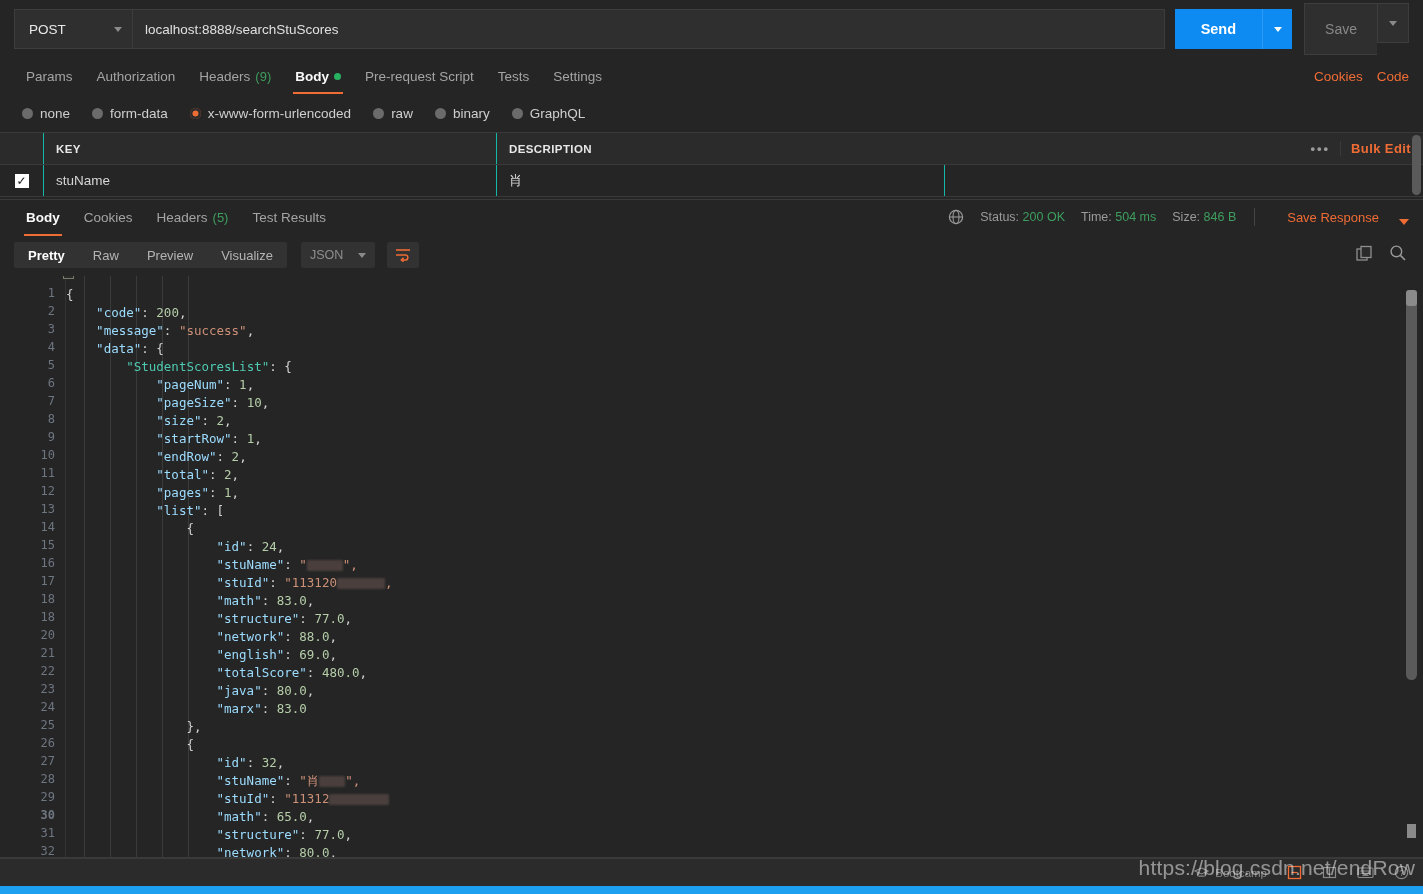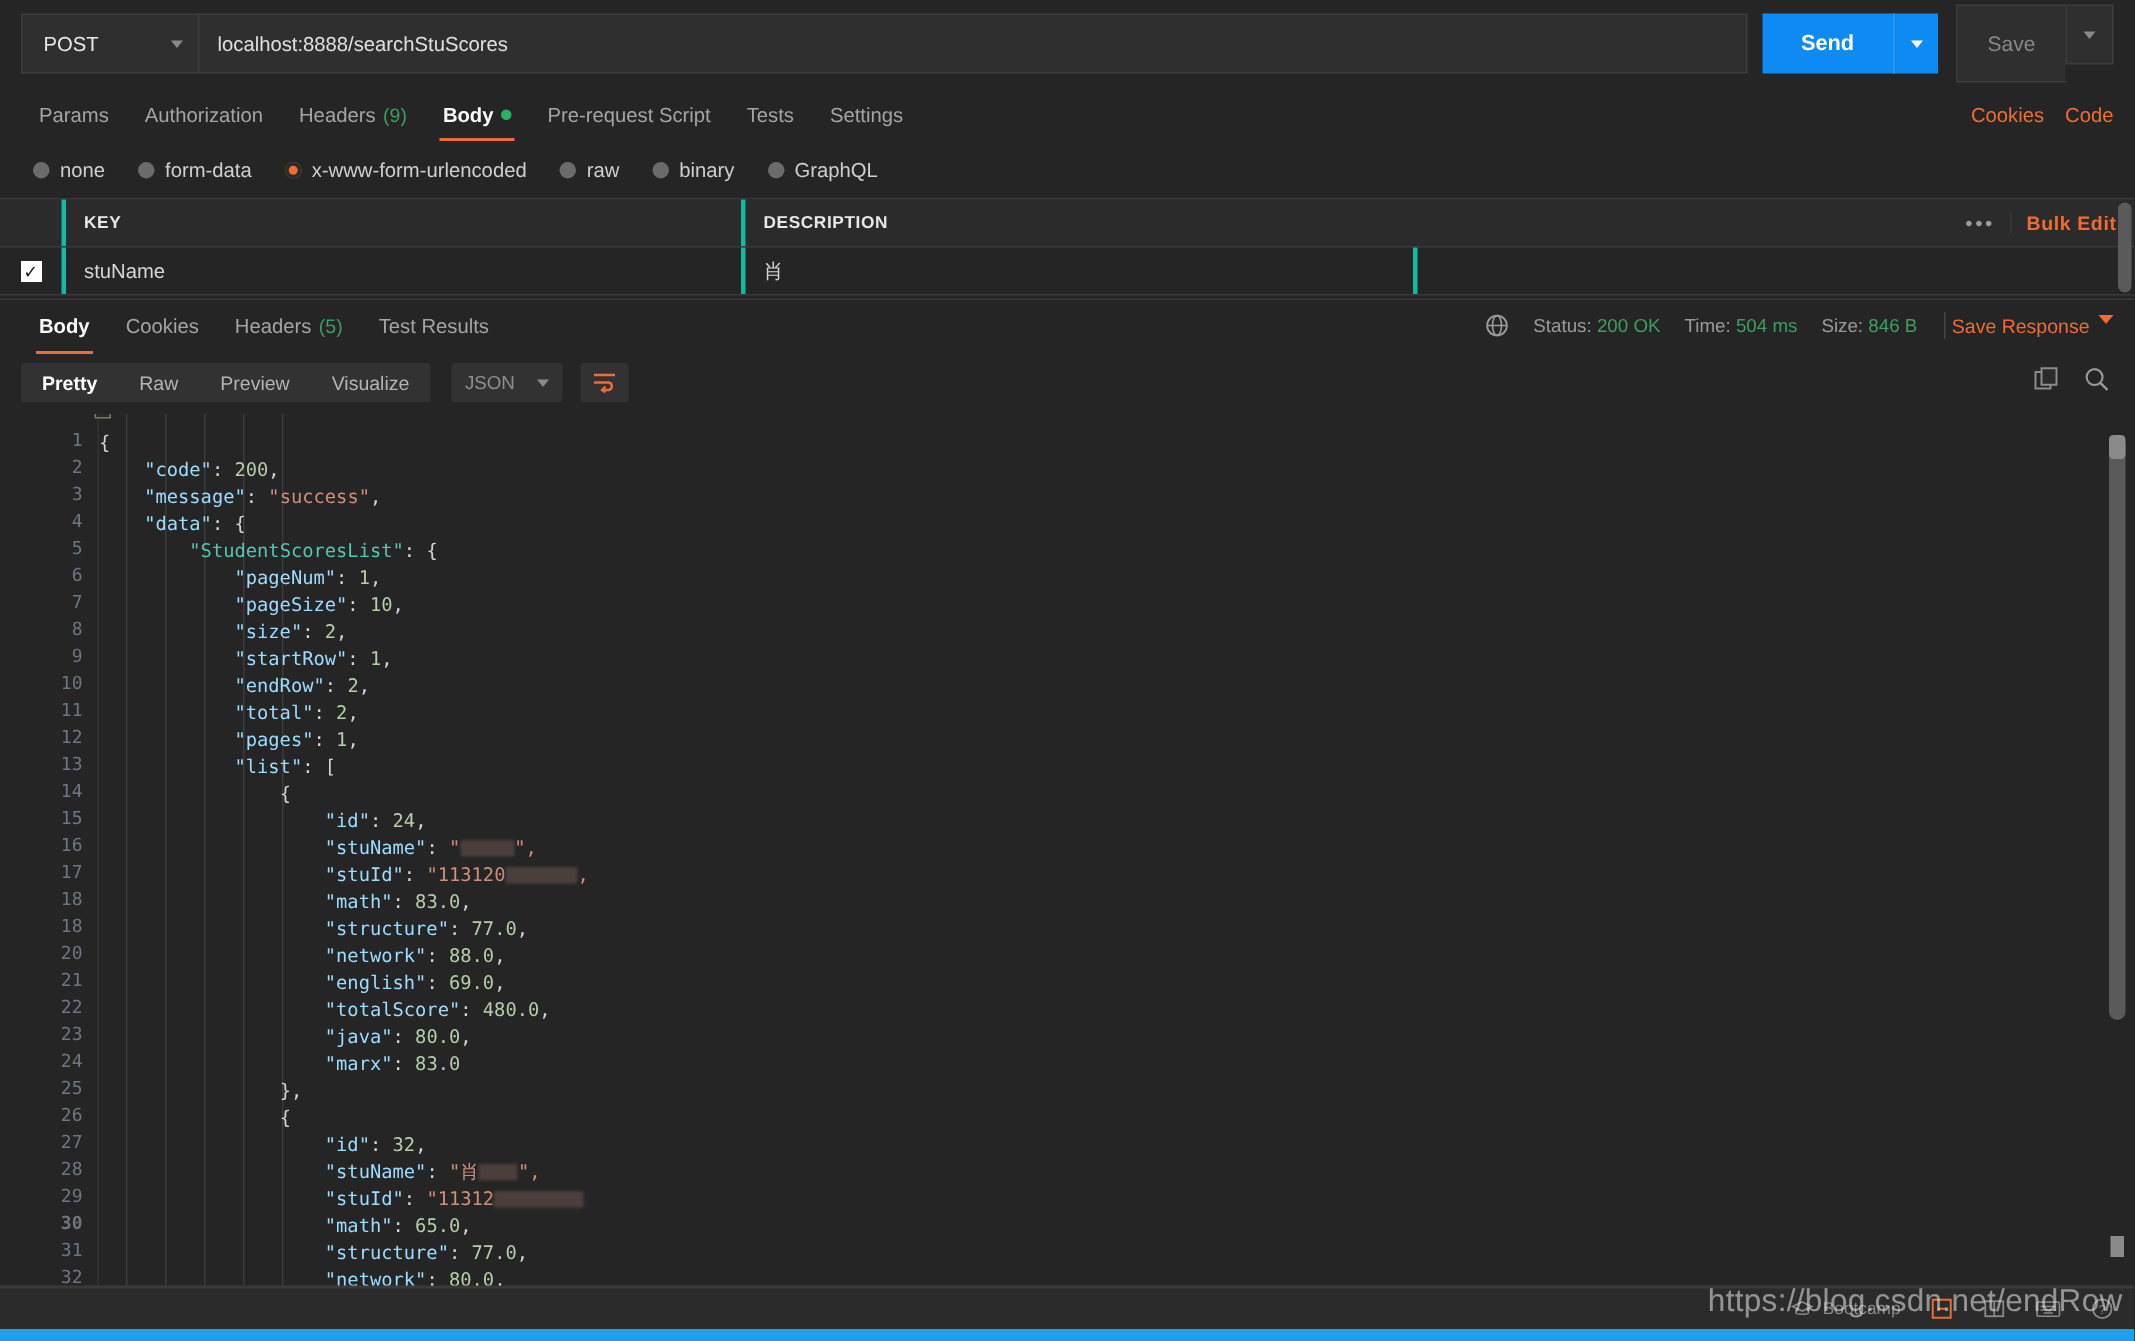--- a/index.html
+++ b/index.html
@@ -94,21 +94,21 @@
 
   
   .kv {
     position: absolute; left: 0; top: 132px; width: 1423px; height: 66px;
     border-top: 1px solid #3a3a3a; background: #252526;
   }
   .kv-row { display: flex; height: 32px; align-items: stretch; }
   .kv-row.head { background: #2b2b2b; border-bottom: 1px solid #3a3a3a; }
   .kv-row.body { border-bottom: 1px solid #3a3a3a; }
   .kv-c {
-    border-right: 3px solid #14b8a6; display: flex; align-items: center;
+    border-right: 1px solid #14b8a6; display: flex; align-items: center;
     padding: 0 12px; color: #c8c8c8; font-size: 12px;
   }
   .kv-row.head .kv-c { color: #e8e8e8; font-weight: bold; font-size: 11.5px; letter-spacing: .4px; }
   .kv-check { width: 44px; justify-content: center; }
   .kv-key { width: 453px; }
   .kv-value { width: 448px; }
   .kv-desc { flex: 1; border-right: none; justify-content: space-between; }
   .kv-row.body .kv-c { font-size: 13.5px; color: #d6d6d6; }
   .cbox {
     width: 14px; height: 14px; background: #fff; border: 1px solid #fff;
@@ -129,21 +129,21 @@
     border-top: 1px solid #3a3a3a;
     display: flex; align-items: center; padding: 0 14px;
   }
   .resp-meta {
     position: absolute; right: 14px; top: 199px; height: 36px;
     display: flex; align-items: center; gap: 0;
   }
   .meta-item { color: #9a9a9a; font-size: 12.5px; margin-left: 16px; }
   .meta-val { color: #3e9e5e; }
   .meta-sep { width: 1px; height: 18px; background: #444; margin-left: 18px; }
-  .save-resp { color: #ef6c35; font-size: 13px; margin-left: 4px; cursor: pointer; display: flex; align-items: flex-start; gap: 6px; }
+  .save-resp { color: #ef6c35; font-size: 13px; margin-left: 32px; cursor: pointer; display: flex; align-items: flex-end; gap: 20px; }
   .caret-orange {
     width: 0; height: 0; border-left: 5px solid transparent;
     border-right: 5px solid transparent; border-top: 6px solid #ef6c35;
   }
   .globe { width: 16px; height: 16px; }
 
   
   .fmt-bar {
     position: absolute; left: 0; top: 236px; width: 1423px; height: 38px;
     display: flex; align-items: center; padding: 0 14px; gap: 0;

